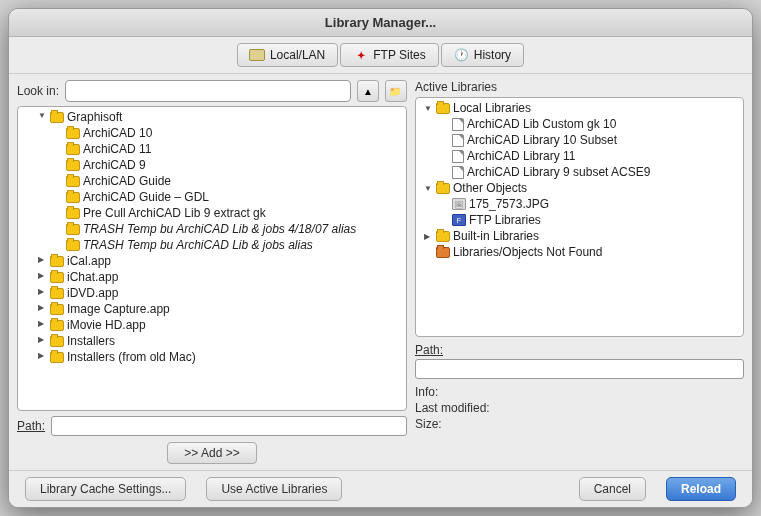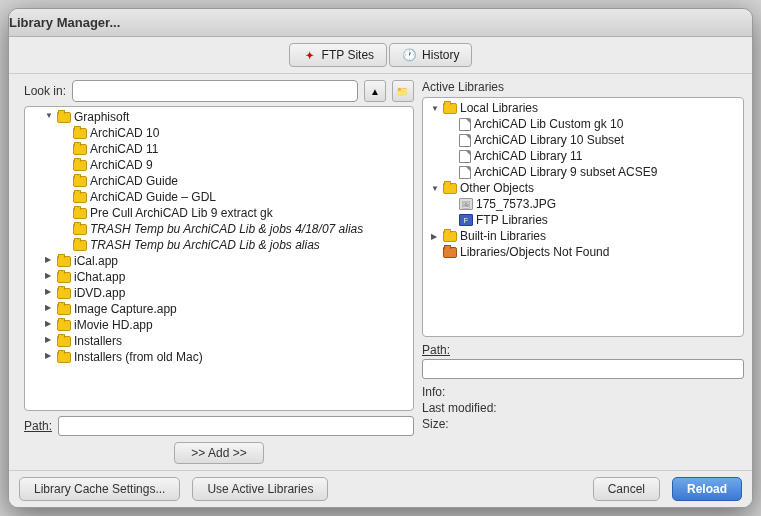--- a/index.html
+++ b/index.html
@@ -21,20 +21,21 @@
       border-radius: 10px;
       box-shadow: 0 8px 30px rgba(0,0,0,0.5);
       display: flex;
       flex-direction: column;
       overflow: hidden;
       border: 1px solid #999;
     }
     .title-bar {
       background: linear-gradient(to bottom, #e8e8e8, #d0d0d0);
       border-bottom: 1px solid #b0b0b0;
+      text-align: center;
       padding: 6px 0;
       font-size: 13px;
       font-weight: bold;
       color: #333;
       border-radius: 10px 10px 0 0;
     }
     .toolbar {
       display: flex;
       justify-content: center;
       padding: 6px 0;
@@ -60,21 +61,20 @@
       display: inline-flex;
       align-items: center;
       justify-content: center;
     }
     .main-content {
       display: flex;
       flex: 1;
       overflow: hidden;
       padding: 6px 8px;
       gap: 8px;
-      margin-left: 7px;
     }
     .left-panel {
       display: flex;
       flex-direction: column;
       width: 390px;
       flex-shrink: 0;
     }
     .look-in-row {
       display: flex;
       align-items: center;
@@ -217,24 +217,24 @@
       height: 20px;
       border: 1px solid #999;
       border-radius: 3px;
       background: white;
       padding: 0 4px;
       font-size: 11px;
     }
     .bottom-bar {
       display: flex;
       align-items: center;
-      padding: 6px 10px;
+      padding: 6px 16px;
       background: #ececec;
       border-top: 1px solid #ccc;
-      gap: 12px;
+      gap: 20px;
     }
     .bottom-btn {
       padding: 4px 14px;
       background: linear-gradient(to bottom, #f5f5f5, #ddd);
       border: 1px solid #aaa;
       border-radius: 5px;
       font-size: 12px;
       cursor: pointer;
       color: #333;
     }
@@ -380,20 +380,26 @@
 </head>
 <body>
 
 <div class="dialog">
 
   <div class="title-bar">
     <span>Library Manager...</span>
   </div>
 
   <div class="toolbar">
+    <button class="tab-btn">
+      <span class="tab-icon">
+        <span class="hdd-icon"></span>
+      </span>
+      <span>Local/LAN</span>
+    </button>
     <button class="tab-btn">
       <span class="tab-icon">
         <span class="ftp-icon">✦</span>
       </span>
       <span>FTP Sites</span>
     </button>
     <button class="tab-btn">
       <span class="tab-icon">🕐</span>
       <span>History</span>
     </button>

